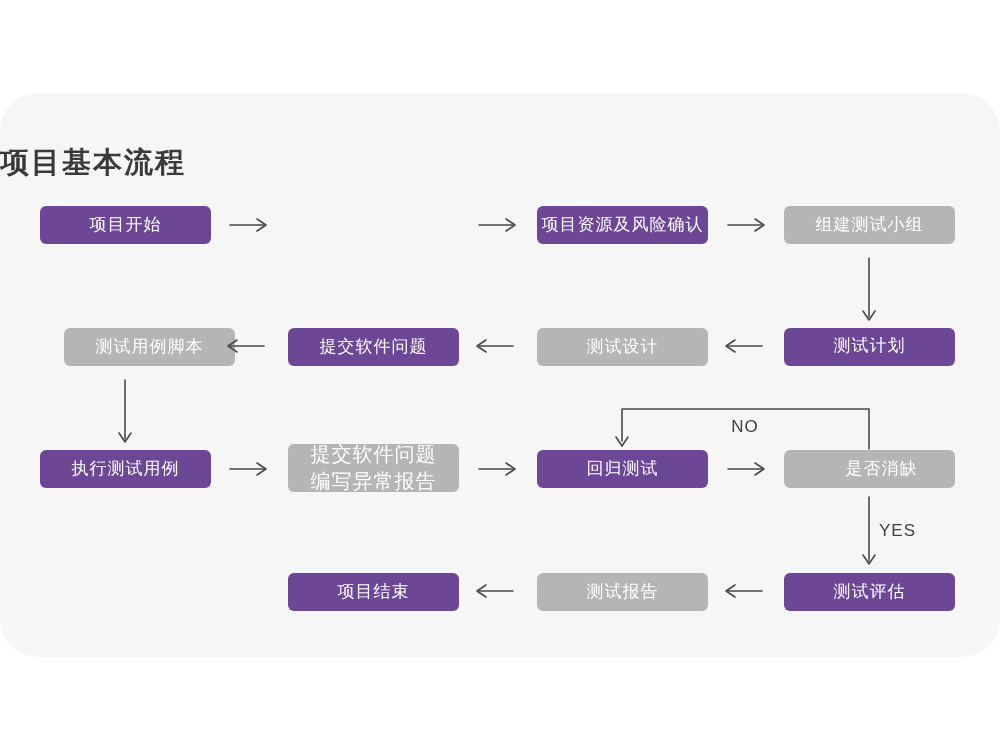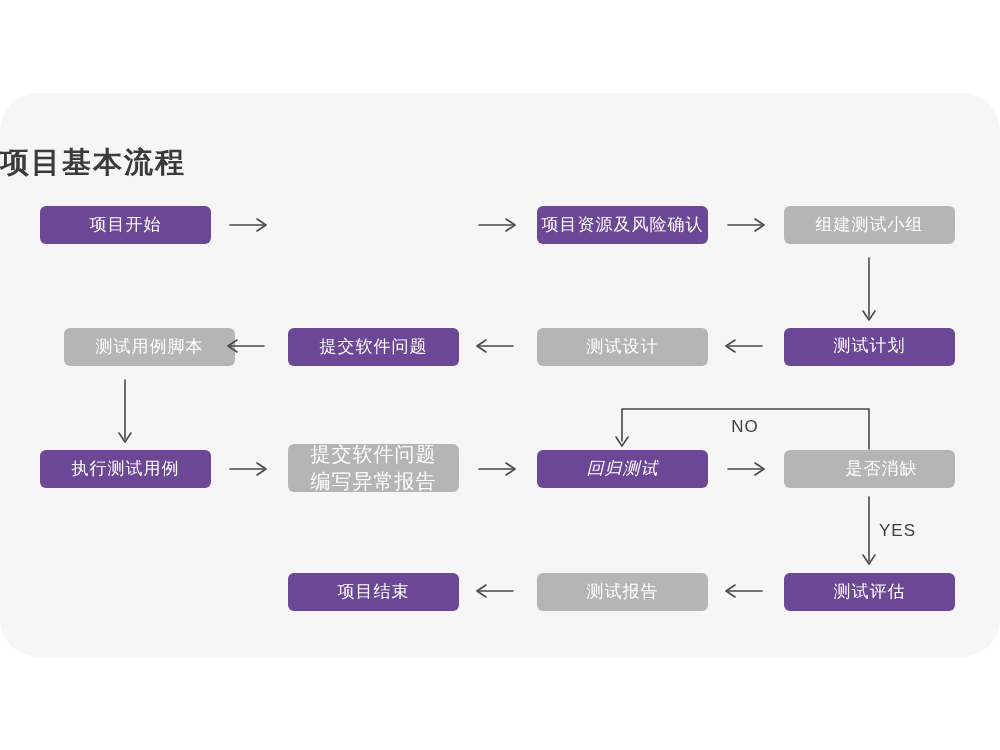--- a/index.html
+++ b/index.html
@@ -90,21 +90,21 @@
   <div class="node gray" style="left:784px; top:206px;">组建测试小组</div>
 
   <div class="node purple" style="left:784px; top:328px;font-family:Liberation Mono, monospace;">测试计划</div>
   <div class="node gray" style="left:537px; top:328px;">测试设计</div>
   <div class="node purple" style="left:288px; top:328px;">提交软件问题</div>
   <div class="node gray" style="left:40px;  top:328px;margin-left:24px;">测试用例脚本</div>
 
   <div class="node purple" style="left:40px;  top:450px;">执行测试用例</div>
   <div class="node gray tall" style="left:288px; top:444px;">提交软件问题
 编写异常报告</div>
-  <div class="node purple" style="left:537px; top:450px;font-style:italic;">回归测试</div>
+  <div class="node purple" style="left:537px; top:450px;">回归测试</div>
   <div class="node gray" style="left:784px; top:450px;padding-left:24px;">是否消缺</div>
 
   <div class="node purple" style="left:784px; top:573px;">测试评估</div>
   <div class="node gray" style="left:537px; top:573px;">测试报告</div>
   <div class="node purple" style="left:288px; top:573px;">项目结束</div>
 
   <span class="edge-label no">NO</span>
   <span class="edge-label yes">YES</span>
 
   <svg class="arrows" viewBox="0 0 1000 750">

